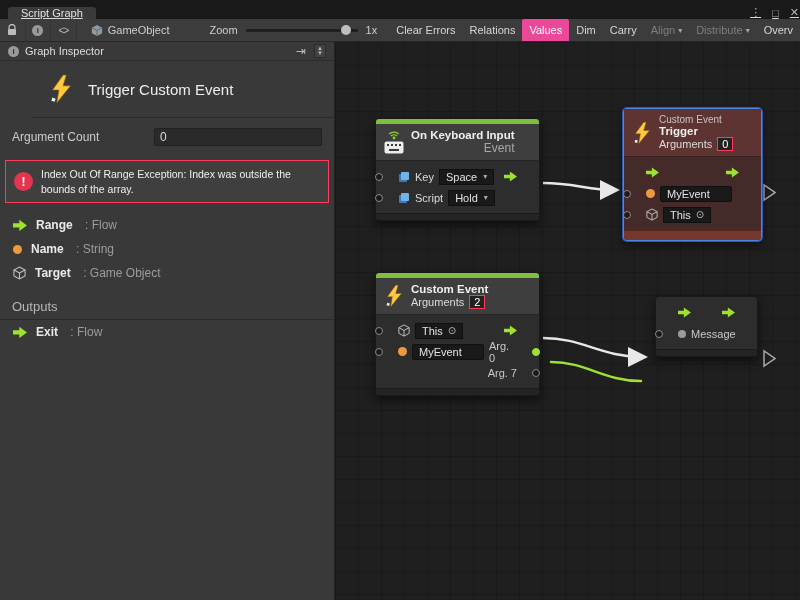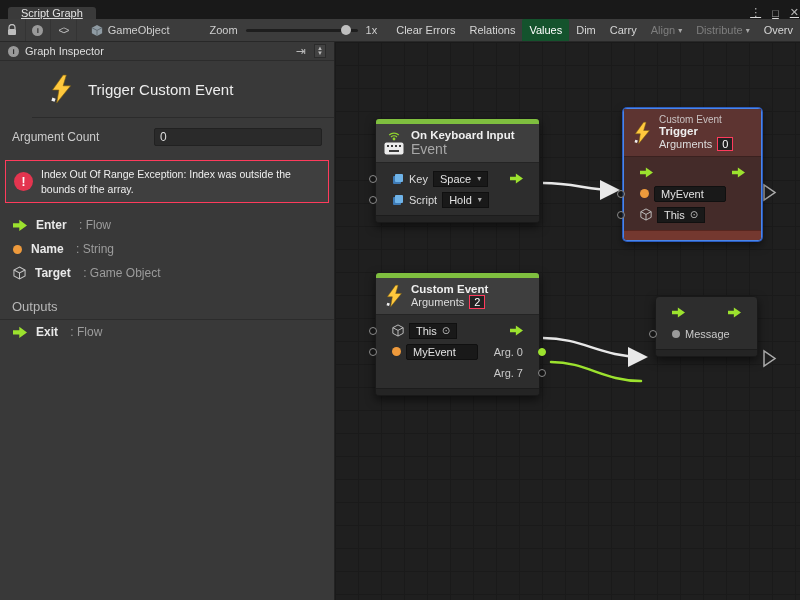--- a/index.html
+++ b/index.html
@@ -14,21 +14,21 @@
 
   
   .toolbar{position:absolute;left:0;top:19px;width:800px;height:23px;background:#3C3C3C;
     border-bottom:1px solid #282828;display:flex;align-items:center;font-size:11px;color:#CFCFCF;overflow:hidden;}
   .tb-cell{width:27px;height:100%;display:flex;align-items:center;justify-content:center;border-right:1px solid #343434;}
   .tb-go{display:flex;align-items:center;gap:5px;padding:0 14px;}
   .tb-zoom{display:flex;align-items:center;gap:8px;margin-left:26px;}
   .slider{width:112px;height:3px;background:#1E1E1E;border-radius:2px;position:relative;}
   .slider .knob{position:absolute;right:7px;top:-4px;width:10px;height:10px;border-radius:50%;background:#BFBFBF;}
   .tb-btn{padding:0 7px;height:23px;line-height:23px;white-space:nowrap;color:#D6D6D6;}
-  .tb-btn.active{background:#14532d;color:#FFF;border-radius:2px;text-align:center;}
+  .tb-btn.active{background:#ec4899;color:#FFF;border-radius:2px;text-align:center;}
   .tb-btn.disabled{color:#7E7E7E;}
   .caret{font-size:8px;vertical-align:1px;margin-left:3px;color:#A8A8A8;}
   .circle-i{width:11px;height:11px;border-radius:50%;background:#9A9A9A;color:#2B2B2B;
     font-size:8px;font-weight:bold;display:inline-flex;align-items:center;justify-content:center;flex:none;}
 
   
   .inspector{position:absolute;left:0;top:42px;width:335px;height:558px;background:#393939;border-right:1px solid #232323;}
   .insp-head{height:19px;display:flex;align-items:center;gap:6px;padding:0 8px;font-size:11px;color:#DFDFDF;border-bottom:1px solid #2C2C2C;}
   .insp-head .right{margin-left:auto;display:flex;align-items:center;gap:8px;color:#B9B9B9;}
   .spinner{display:flex;flex-direction:column;line-height:5px;font-size:6px;color:#B9B9B9;border:1px solid #2B2B2B;padding:1px 2px;background:#424242;}
@@ -54,22 +54,22 @@
       linear-gradient(#151515 1px,transparent 1px),
       linear-gradient(90deg,#151515 1px,transparent 1px);
     background-size:23px 23px,23px 23px,115px 115px,115px 115px;}
   .wires{position:absolute;left:0;top:0;width:465px;height:558px;}
 
   .node{position:absolute;background:#2D2D2D;border:1px solid #191919;border-radius:4px;
     box-shadow:0 4px 10px rgba(0,0,0,.55);font-size:11px;color:#DCDCDC;}
   .strip{height:5px;background:#7FBF3F;border-radius:3px 3px 0 0;}
   .nhead{background:#3E3E3E;padding:5px 8px;display:flex;align-items:center;gap:7px;border-bottom:1px solid #242424;}
   .nhead .ttl{font-weight:bold;font-size:11.5px;color:#EFEFEF;}
-  .nhead .sub{font-size:14px;color:#A8A8A8;}
-  .nbody{padding:5px 8px;}
+  .nhead .sub{font-size:12px;color:#A8A8A8;text-align:right;}
+  .nbody{padding:5px 14px;}
   .nfoot{height:7px;background:#242424;border-radius:0 0 3px 3px;border-top:1px solid #1C1C1C;}
   .nrow{position:relative;display:flex;align-items:center;gap:5px;padding:2px 8px;height:21px;}
   .pill{background:#191919;border:1px solid #101010;border-radius:0;padding:1px 6px;font-size:11px;color:#E2E2E2;
     display:inline-flex;align-items:center;gap:5px;}
   .pill .caret{margin-left:1px;}
   .nfield{background:#191919;border:1px solid #101010;border-radius:2px;padding:1px 6px;font-size:11px;color:#E2E2E2;min-width:72px;}
   .flow{display:inline-block;width:13px;height:11px;background:#9CE22E;flex:none;
     clip-path:polygon(0 33%,45% 33%,45% 4%,100% 50%,45% 96%,45% 67%,0 67%);}
   .dot{width:9px;height:9px;border-radius:50%;flex:none;}
   .dot.orange{background:#EE9A3C;}
@@ -171,21 +171,21 @@
     <input type="text" value="0" style="">
   </div>
 
   <div class="errorbox">
     <span class="erricon">!</span>
     <span class="msg">Index Out Of Range Exception: Index was outside the bounds of the array.</span>
   </div>
 
   <div class="prow">
     <span class="flow" style="width:14px;height:12px;"></span>
-    <span class="nm">Enter</span>
+    <span class="nm">Range</span>
       <span class="tp"> : Flow</span>
   </div>
   <div class="prow">
     <span class="dot orange"></span>
     <span class="nm">Name</span>
       <span class="tp"> : String</span>
   </div>
   <div class="prow">
     <svg width="13" height="14" viewBox="0 0 14 15">
       <path d="M7 1 L13 4.2 V10.8 L7 14 L1 10.8 V4.2 Z" fill="none" stroke="#C4C4C4" stroke-width="1.1"></path>

